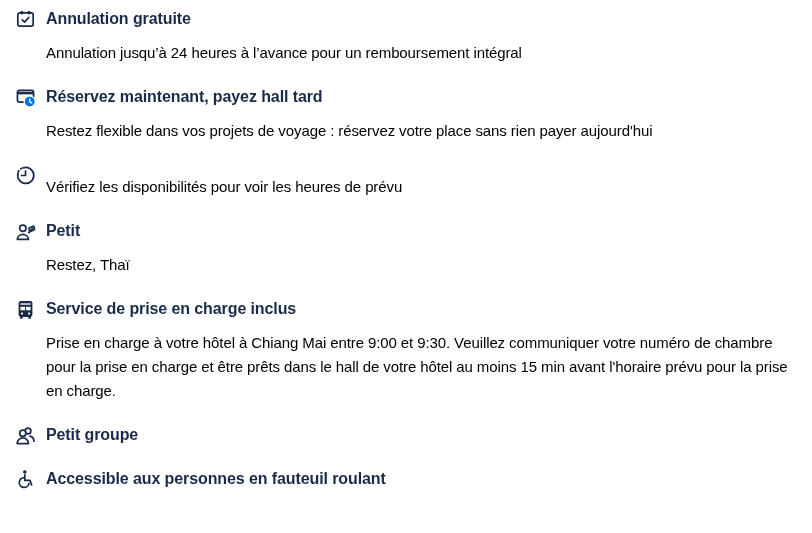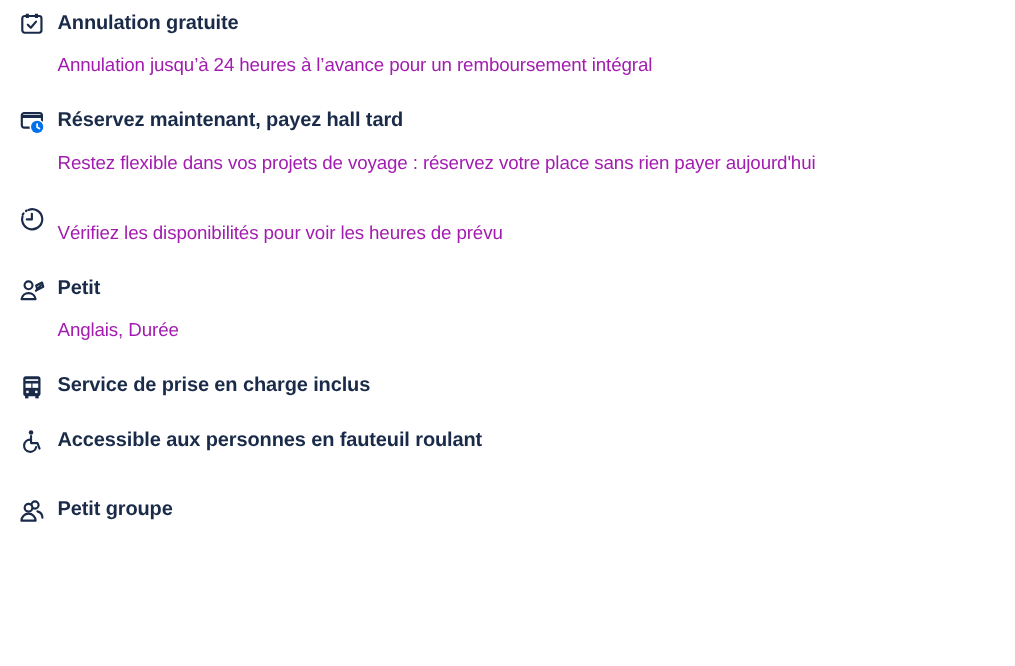--- a/index.html
+++ b/index.html
@@ -28,21 +28,21 @@
     font-weight: 700;
     line-height: 22px;
     color: #1a2b49;
     letter-spacing: -0.1px;
   }
   .feature-desc {
     margin-top: 11px;
     font-size: 15px;
     font-weight: 400;
     line-height: 24px;
-    color: #a21caf;
+    color: #000000;
     letter-spacing: -0.1px;
   }
 </style>
 </head>
 <body>
 
 <div class="features">
 
   <div class="feature-row">
     <span class="icon-cell">
@@ -92,63 +92,64 @@
     <span class="icon-cell">
       <svg width="23" height="23" viewBox="0 0 24 24" fill="none" stroke="#1a2b49" stroke-width="1.8" stroke-linecap="round" stroke-linejoin="round">
         <circle cx="9.2" cy="8.6" r="3.3"></circle>
         <path d="M3.4 20.2 a5.9 5.9 0 0 1 11.7 0 Z"></path>
         <path d="M15.4 13.2 L19.6 8.6"></path>
         <path d="M15.6 8.7 l4.9 -2.4 l1 3.6 l-4.9 2.4 z"></path>
       </svg>
     </span>
     <div class="text-cell">
       <div class="feature-title">Petit</div>
-      <div class="feature-desc">Anglais, Durée</div>
+      <div class="feature-desc">Restez, Thaï</div>
     </div>
   </div>
 
   <div class="feature-row">
     <span class="icon-cell">
       <svg width="23" height="23" viewBox="0 0 24 24" fill="none">
         <rect x="6.3" y="19.2" width="2.8" height="2.4" fill="#1a2b49"></rect>
         <rect x="14.9" y="19.2" width="2.8" height="2.4" fill="#1a2b49"></rect>
         <rect x="4.8" y="3.2" width="14.4" height="16.6" rx="2.2" fill="#1a2b49"></rect>
         <rect x="6.7" y="5.6" width="10.6" height="1.4" fill="#ffffff"></rect>
         <rect x="6.7" y="9.2" width="4.8" height="3.6" fill="#ffffff"></rect>
         <rect x="12.5" y="9.2" width="4.8" height="3.6" fill="#ffffff"></rect>
         <rect x="7.3" y="15.2" width="2" height="2" fill="#ffffff"></rect>
         <rect x="14.7" y="15.2" width="2" height="2" fill="#ffffff"></rect>
       </svg>
     </span>
     <div class="text-cell">
       <div class="feature-title">Service de prise en charge inclus</div>
-    </div>
-  </div>
-
-  <div class="feature-row no-desc">
-    <span class="icon-cell">
-      <svg width="23" height="23" viewBox="0 0 24 24" fill="none" stroke="#1a2b49" stroke-width="1.8" stroke-linecap="round" stroke-linejoin="round">
-        <circle cx="11.3" cy="4.2" r="1.9" fill="#1a2b49" stroke="none"></circle>
-        <path d="M11.3 7.2 v5.8 h5.4 l1.7 4.6"></path>
-        <path d="M10.6 10.1 a5.1 5.1 0 1 0 5 6.2"></path>
-      </svg>
-    </span>
-    <div class="text-cell">
-      <div class="feature-title">Accessible aux personnes en fauteuil roulant</div>
+      <div class="feature-desc">Prise en charge à votre hôtel à Chiang Mai entre 9:00 et 9:30. Veuillez communiquer votre numéro de chambre pour la prise en charge et être prêts dans le hall de votre hôtel au moins 15 min avant l'horaire prévu pour la prise en charge.</div>
     </div>
   </div>
 
   <div class="feature-row">
     <span class="icon-cell">
       <svg width="23" height="23" viewBox="0 0 24 24" fill="none" stroke="#1a2b49" stroke-width="1.8" stroke-linecap="round" stroke-linejoin="round">
         <circle cx="14.6" cy="7.3" r="3"></circle>
         <path d="M16.6 12.6 a5.6 5.6 0 0 1 4.2 5.3"></path>
         <circle cx="9.2" cy="9.6" r="3.2" fill="#ffffff"></circle>
         <path d="M3.3 20.4 a5.9 5.9 0 0 1 11.8 0 Z" fill="#ffffff"></path>
       </svg>
     </span>
     <div class="text-cell">
       <div class="feature-title">Petit groupe</div>
 
     </div>
   </div>
 
+  <div class="feature-row no-desc">
+    <span class="icon-cell">
+      <svg width="23" height="23" viewBox="0 0 24 24" fill="none" stroke="#1a2b49" stroke-width="1.8" stroke-linecap="round" stroke-linejoin="round">
+        <circle cx="11.3" cy="4.2" r="1.9" fill="#1a2b49" stroke="none"></circle>
+        <path d="M11.3 7.2 v5.8 h5.4 l1.7 4.6"></path>
+        <path d="M10.6 10.1 a5.1 5.1 0 1 0 5 6.2"></path>
+      </svg>
+    </span>
+    <div class="text-cell">
+      <div class="feature-title">Accessible aux personnes en fauteuil roulant</div>
+    </div>
+  </div>
+
 </div>
 
 </body></html>

